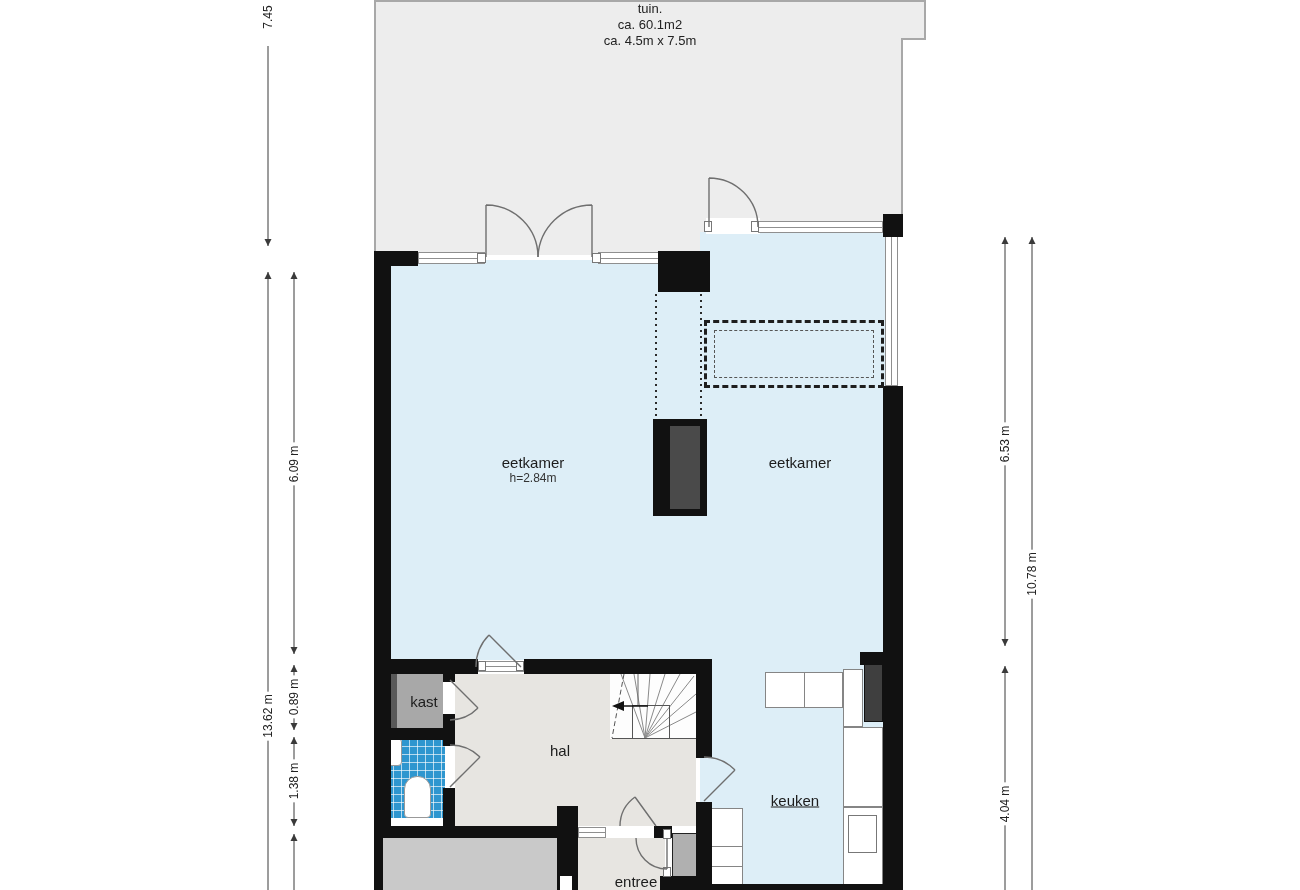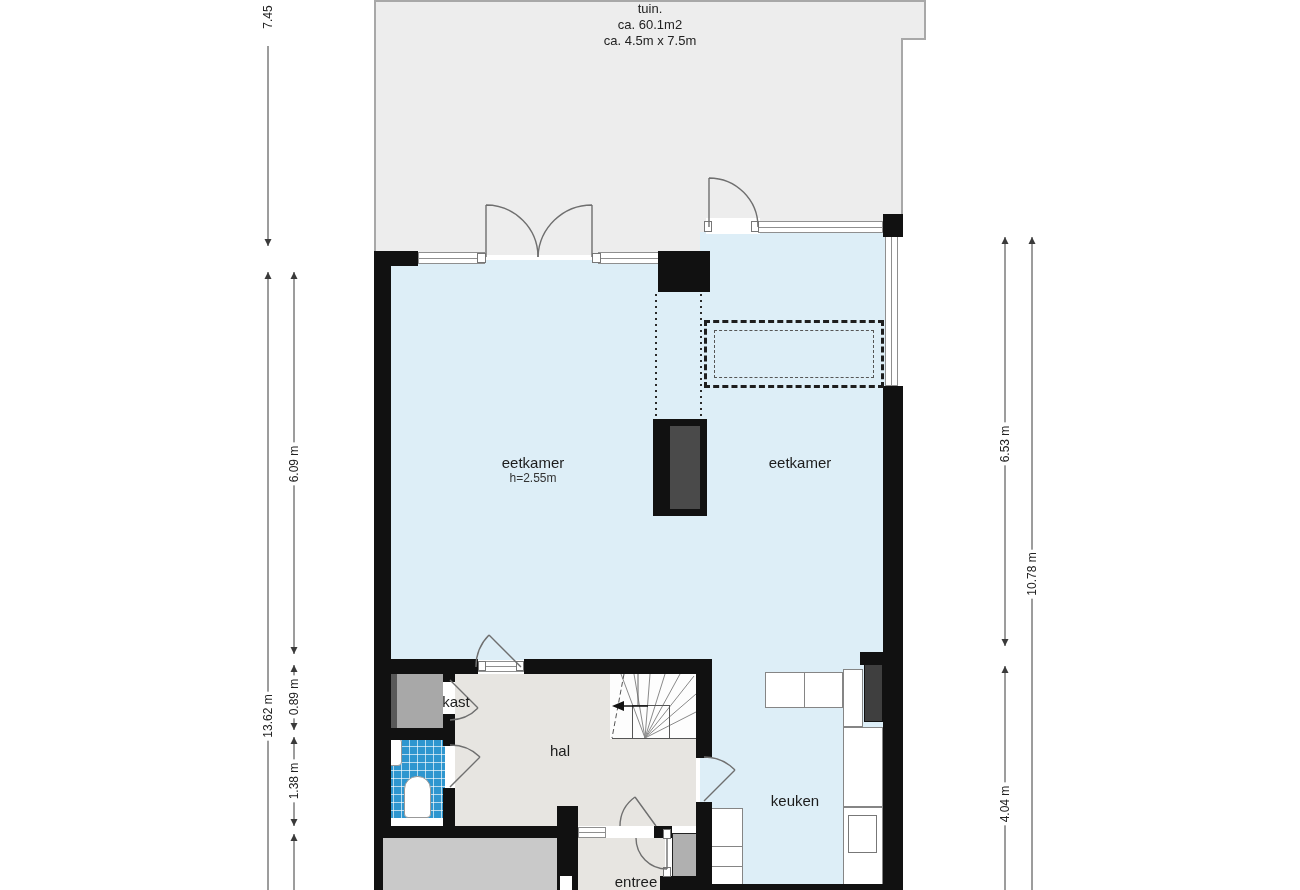--- a/index.html
+++ b/index.html
@@ -171,26 +171,26 @@
   </svg>
 
   <div class="abs" style="left:650px;top:1px;transform:translateX(-50%);text-align:center;font-size:13px;color:#222;line-height:16px;">
     <div>tuin.</div>
     <div>ca. 60.1m2</div>
     <div>ca. 4.5m x 7.5m</div>
   </div>
 
   <div class="roomlabel" style="left:533px;top:469px;">
     <div>eetkamer</div>
-    <div style="font-size:12px;color:#333;">h=2.55m</div>
+    <div style="font-size:12px;color:#333;">h=2.84m</div>
   </div>
   <div class="roomlabel" style="left:800px;top:462px;">eetkamer</div>
-  <div class="roomlabel" style="left:795px;top:800px;">keuken</div>
+  <div class="roomlabel" style="left:795px;top:800px;text-decoration:underline;">keuken</div>
   <div class="roomlabel" style="left:560px;top:750px;">hal</div>
-  <div class="roomlabel" style="left:424px;top:701px;margin-left:32px;">kast</div>
+  <div class="roomlabel" style="left:424px;top:701px;">kast</div>
   <div class="roomlabel" style="left:636px;top:881px;">entree</div>
 
   <div class="dimlabel" style="left:268px;top:17px;">7.45</div>
   <div class="dimlabel" style="left:268px;top:716px;">13.62 m</div>
   <div class="dimlabel" style="left:294px;top:464px;">6.09 m</div>
   <div class="dimlabel" style="left:294px;top:697px;">0.89 m</div>
   <div class="dimlabel" style="left:294px;top:781px;">1.38 m</div>
   <div class="dimlabel" style="left:1005px;top:444px;">6.53 m</div>
   <div class="dimlabel" style="left:1032px;top:574px;">10.78 m</div>
   <div class="dimlabel" style="left:1005px;top:804px;">4.04 m</div>

